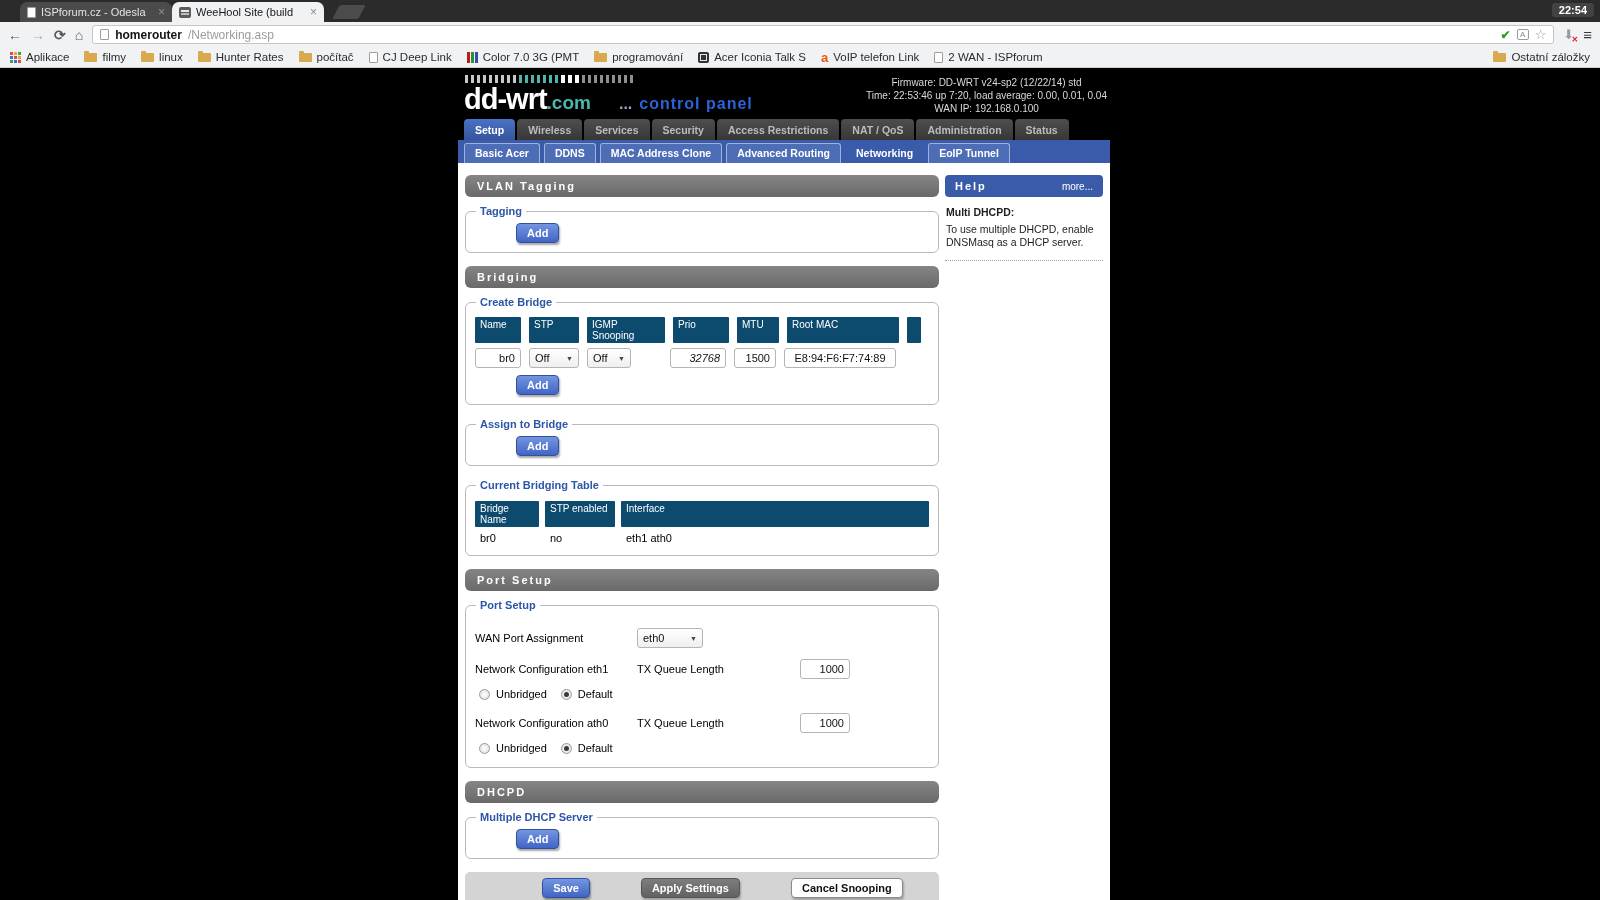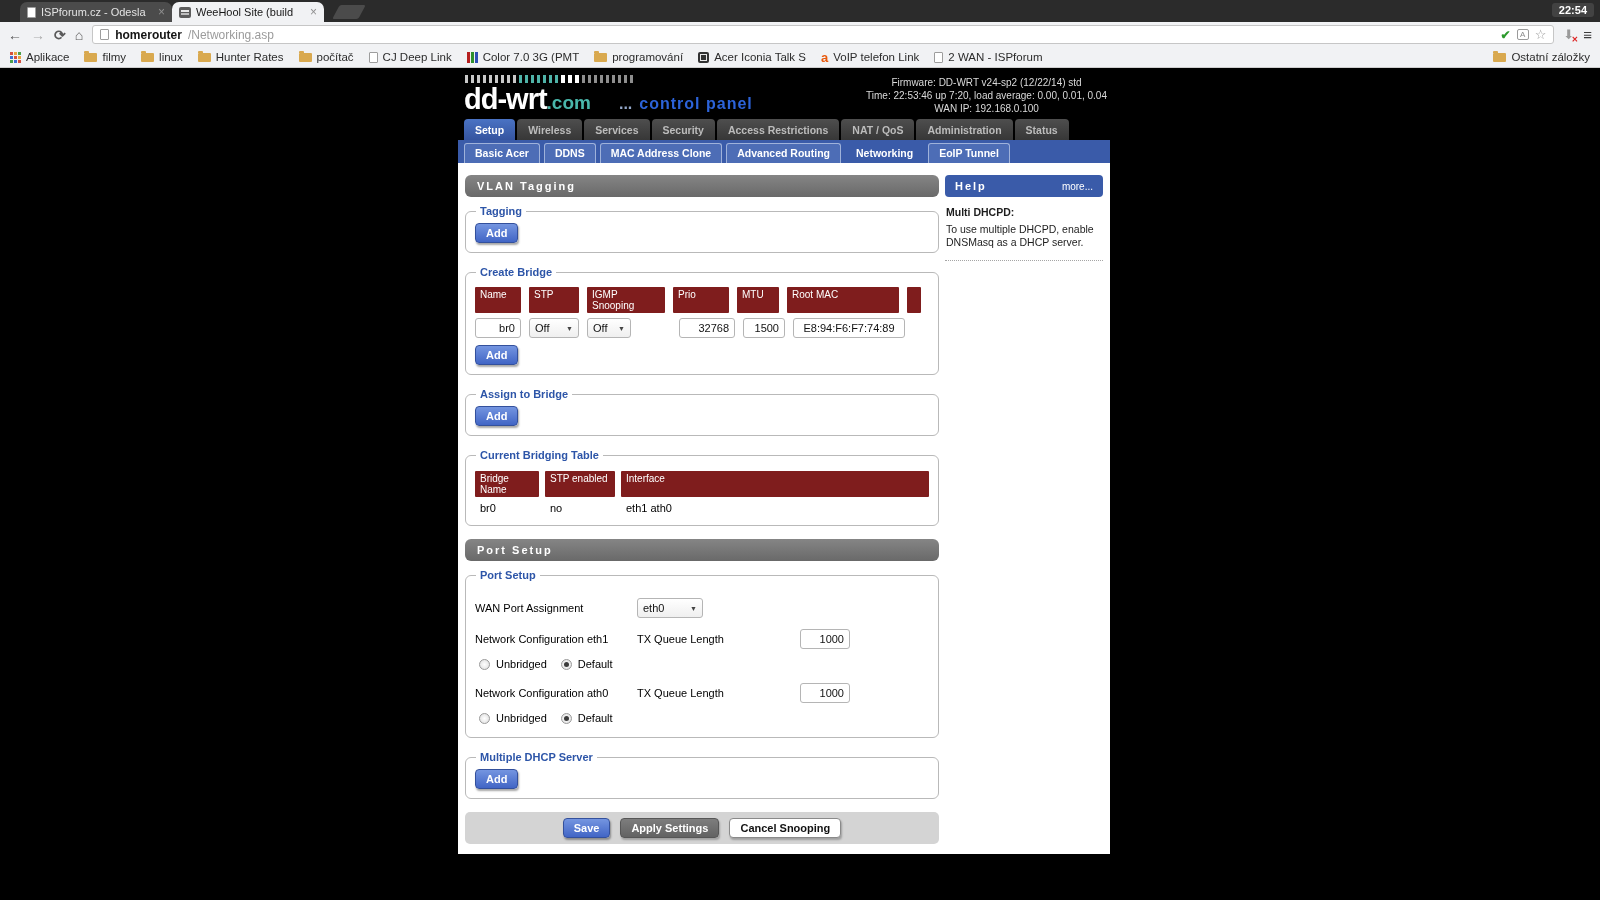--- a/index.html
+++ b/index.html
@@ -104,31 +104,31 @@
   .help-col { width:158px; margin-left:auto; }
 
   .secbar { background:linear-gradient(#858585,#696969); border-radius:6px; color:#fff;
             font-size:11px; font-weight:bold; letter-spacing:2px; padding:5px 12px;
             margin:6px 0 8px; }
   fieldset { border:1px solid #b9b9b9; border-radius:6px; margin-bottom:13px;
              padding:6px 9px 9px; }
   legend { color:#2d55a8; font-size:11px; font-weight:bold; padding:0 4px; margin-left:1px; }
 
   .btn { display:inline-block; border-radius:4px; font-size:11px; font-weight:bold;
-         padding:3px 10px; }
+         padding:3px 10px;margin-left:41px; }
   .btn-blue { background:linear-gradient(#7495e0,#4165c5); border:1px solid #33509c;
               color:#fff; box-shadow:1px 2px 2px rgba(0,0,0,.35); }
   .btn-gray { background:linear-gradient(#7d7d7d,#626262); border:1px solid #565656;
               color:#fff; box-shadow:1px 2px 2px rgba(0,0,0,.25); }
   .btn-white { background:#fff; border:1px solid #8a8a8a; color:#111;
                box-shadow:1px 2px 2px rgba(0,0,0,.25); }
 
   .cb-head, .cb-row { display:flex; gap:8px; }
   .cb-head { margin:3px 0 5px; }
-  .th { background:#7f1d1d; color:#fff; font-size:10px; padding:2px 5px; border-radius:1px; }
+  .th { background:#0c4a6e; color:#fff; font-size:10px; padding:2px 5px; border-radius:1px; }
   .c-name{width:46px}.c-stp{width:50px}.c-igmp{width:78px}.c-prio{width:56px}
   .c-mtu{width:42px}.c-mac{width:112px}.c-x{width:14px}
   input { border:1px solid #b5b5b5; border-radius:3px; height:20px; font-size:11px;
           padding:1px 5px; font-family:"Liberation Sans",sans-serif; color:#111; }
   .in-right { text-align:right; }
   .in-center { text-align:center; }
   .sel { border:1px solid #b5b5b5; border-radius:3px; height:20px; display:flex;
          align-items:center; justify-content:space-between; padding:0 5px;
          font-size:11px; background:linear-gradient(#fff,#efefef); color:#111; }
   .sel .arr { font-size:7px; color:#444; margin-left:4px; }
@@ -333,20 +333,21 @@
 
     <div class="content">
       <div class="main-col">
 
         <div class="secbar">VLAN Tagging</div>
         <fieldset>
           <legend>Tagging</legend>
           <span class="btn btn-blue">Add</span>
         </fieldset>
 
+        <div class="secbar">Bridging</div>
         <fieldset>
           <legend>Create Bridge</legend>
           <div class="cb-head">
             <span class="th c-name">Name</span>
             <span class="th c-stp">STP</span>
             <span class="th c-igmp">IGMP Snooping</span>
             <span class="th c-prio">Prio</span>
             <span class="th c-mtu">MTU</span>
             <span class="th c-mac">Root MAC</span>
             <span class="th c-x"></span>
@@ -354,21 +355,21 @@
           <div class="cb-row">
             <input class="c-name in-right" value="br0" style="">
             <span class="sel c-stp">
                 <span>Off</span>
                 <span class="arr">▼</span>
               </span>
             <span class="sel" style="width:44px">
                 <span>Off</span>
                 <span class="arr">▼</span>
               </span>
-            <input class="c-prio in-right" style="margin-left: 40px;" value="32768">
+            <input class="c-prio in-right" style="margin-left: 31px; font-style: italic;" value="32768">
             <input class="c-mtu in-right" value="1500" style="">
             <input class="c-mac in-center" value="E8:94:F6:F7:74:89" style="">
           </div>
           <div class="cb-addrow"><span class="btn btn-blue">Add</span></div>
         </fieldset>
 
         <fieldset>
           <legend>Assign to Bridge</legend>
           <span class="btn btn-blue">Add</span>
         </fieldset>
@@ -417,20 +418,21 @@
             <input class="tx-in" value="1000" style="">
           </div>
           <div class="radio-row" style="margin-bottom:4px">
             <span class="radio"></span>
             <span>Unbridged</span>
             <span class="radio checked radio-gap"></span>
             <span>Default</span>
           </div>
         </fieldset>
 
+        <div class="secbar">DHCPD</div>
         <fieldset>
           <legend>Multiple DHCP Server</legend>
           <span class="btn btn-blue">Add</span>
         </fieldset>
 
         <div class="footer-bar">
           <span class="btn btn-blue">Save</span>
           <span class="btn btn-gray">Apply Settings</span>
           <span class="btn btn-white">Cancel Snooping</span>
         </div>

